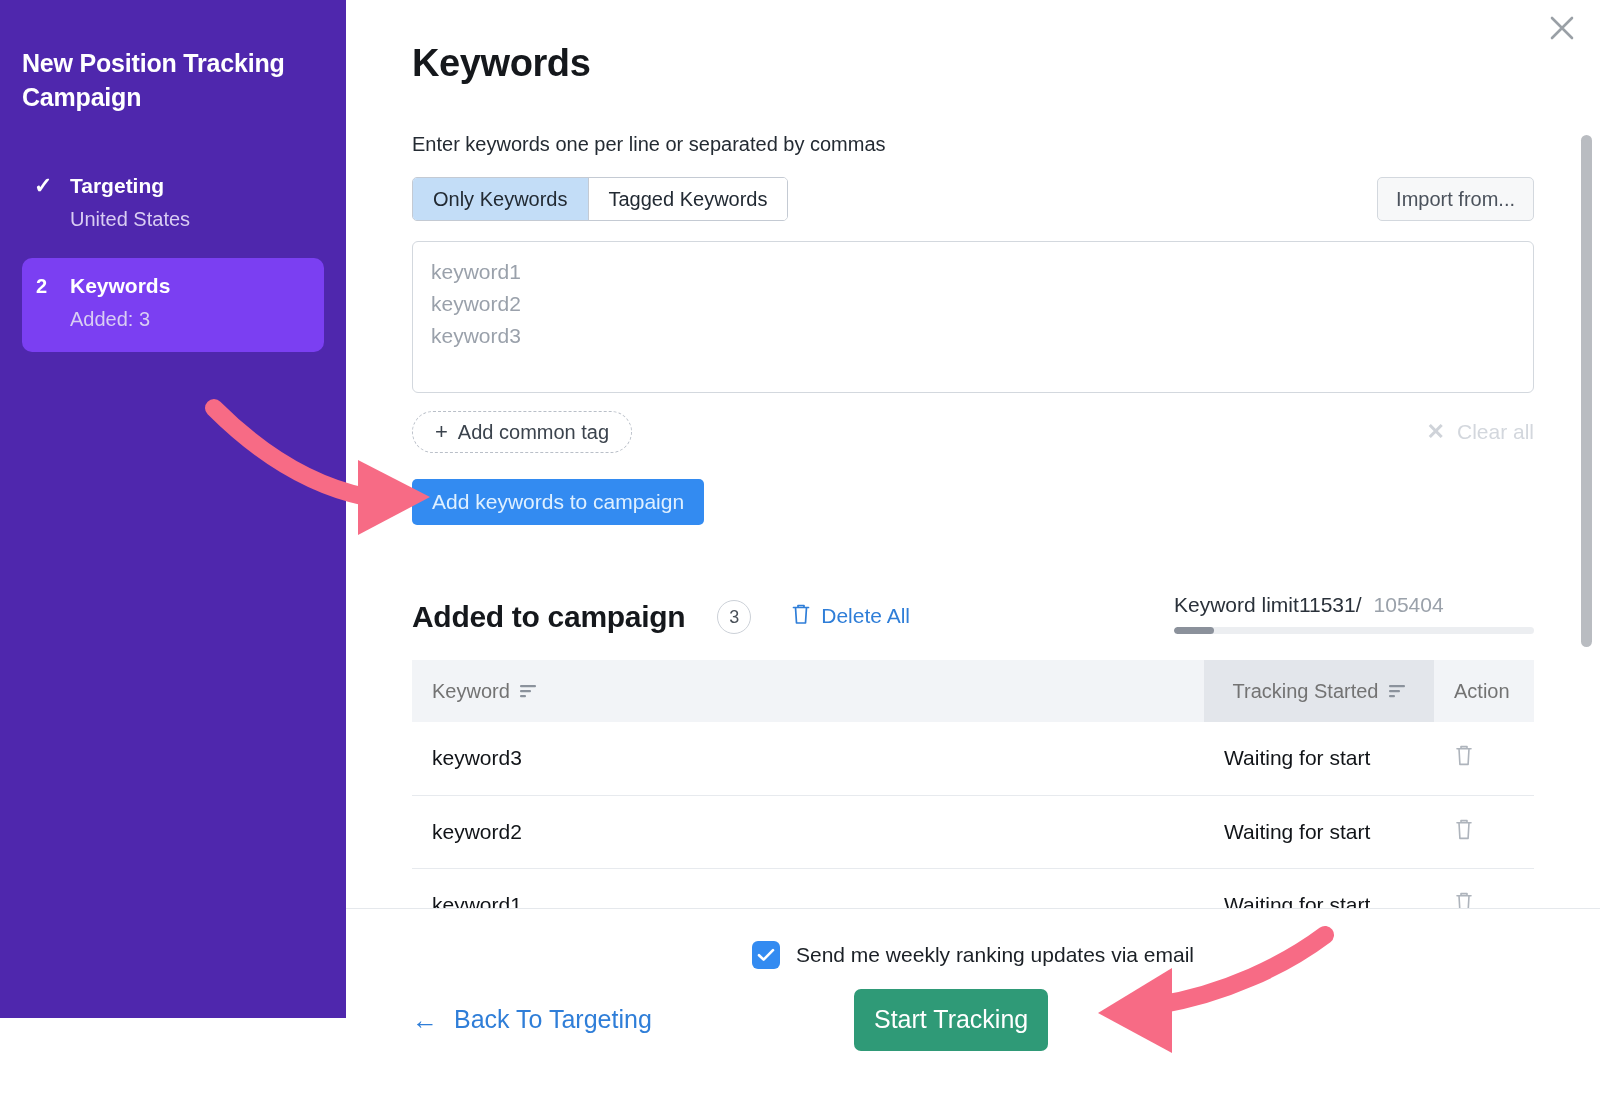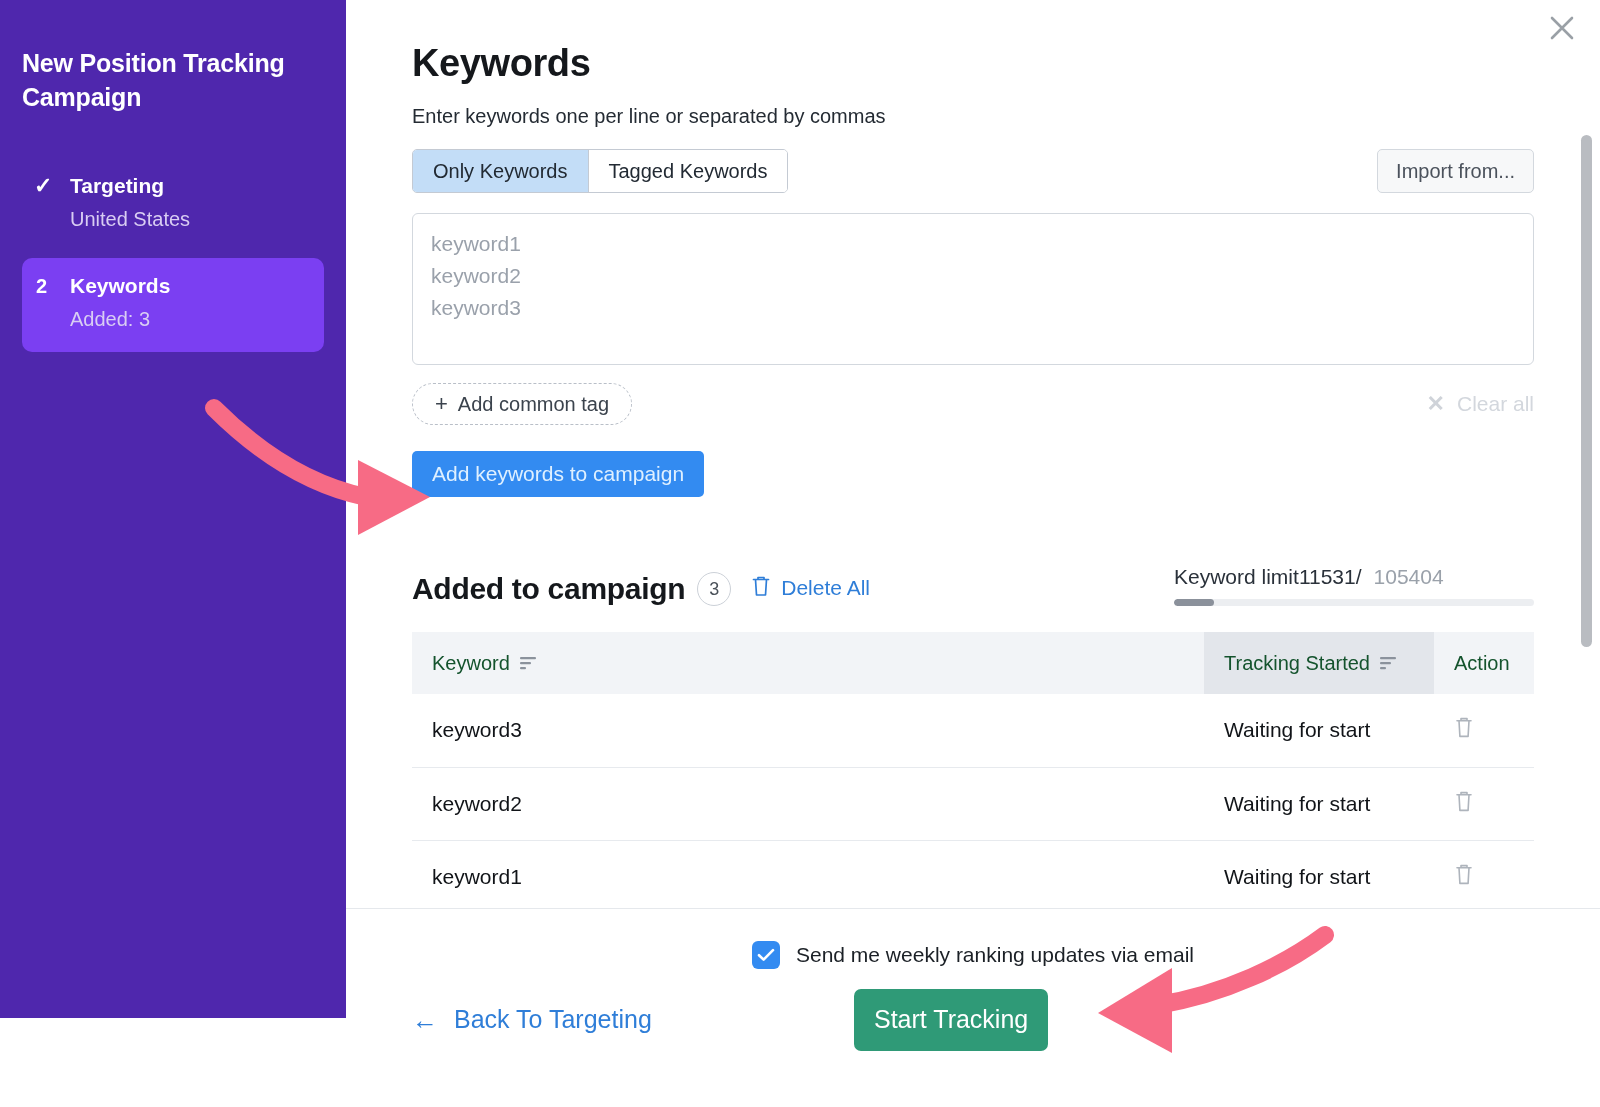--- a/index.html
+++ b/index.html
@@ -89,21 +89,21 @@
   .page-title {
     font-size: 38px;
     font-weight: bold;
     color: #15181c;
     letter-spacing: -0.4px;
     margin-top: 42px;
   }
   .subtitle {
     font-size: 20px;
     color: #242b33;
-    margin-top: 20px;
+    margin-top: 48px;
   }
 
   .tabs-row {
     display: flex;
     align-items: center;
     justify-content: space-between;
     margin-top: 21px;
   }
   .segmented {
     display: inline-flex;
@@ -201,21 +201,21 @@
     font-family: "Liberation Sans", sans-serif;
     cursor: pointer;
   }
 
   .added-row {
     display: flex;
     align-items: flex-end;
     justify-content: space-between;
     margin-top: 68px;
   }
-  .added-left { display: flex; align-items: center; gap: 12px; }
+  .added-left { display: flex; align-items: center; gap: 32px; }
   .added-title {
     font-size: 30px;
     font-weight: bold;
     color: #15181c;
     letter-spacing: -0.3px;
   }
   .count-badge {
     width: 34px; height: 34px;
     border: 1px solid #ccd1d8;
     border-radius: 50%;
@@ -259,29 +259,30 @@
   table.kw-table {
     margin-top: 26px;
     width: 100%;
     border-collapse: collapse;
     table-layout: fixed;
   }
   table.kw-table thead th {
     background: #f2f4f7;
     font-size: 20px;
     font-weight: normal;
-    color: #14532d;
+    color: #737373;
     text-align: left;
     height: 62px;
     padding: 0 20px;
     vertical-align: middle;
   }
   table.kw-table thead th.col-tracking {
     background: #e3e6eb;
     width: 230px;
+    text-align: center;
   }
   table.kw-table thead th.col-action {
     width: 100px;
     background: #f2f4f7;
   }
   .th-inner { display: inline-flex; align-items: center; gap: 10px; }
   .sort-icon { display: inline-block; }
   table.kw-table tbody td {
     font-size: 21px;
     color: #111418;

